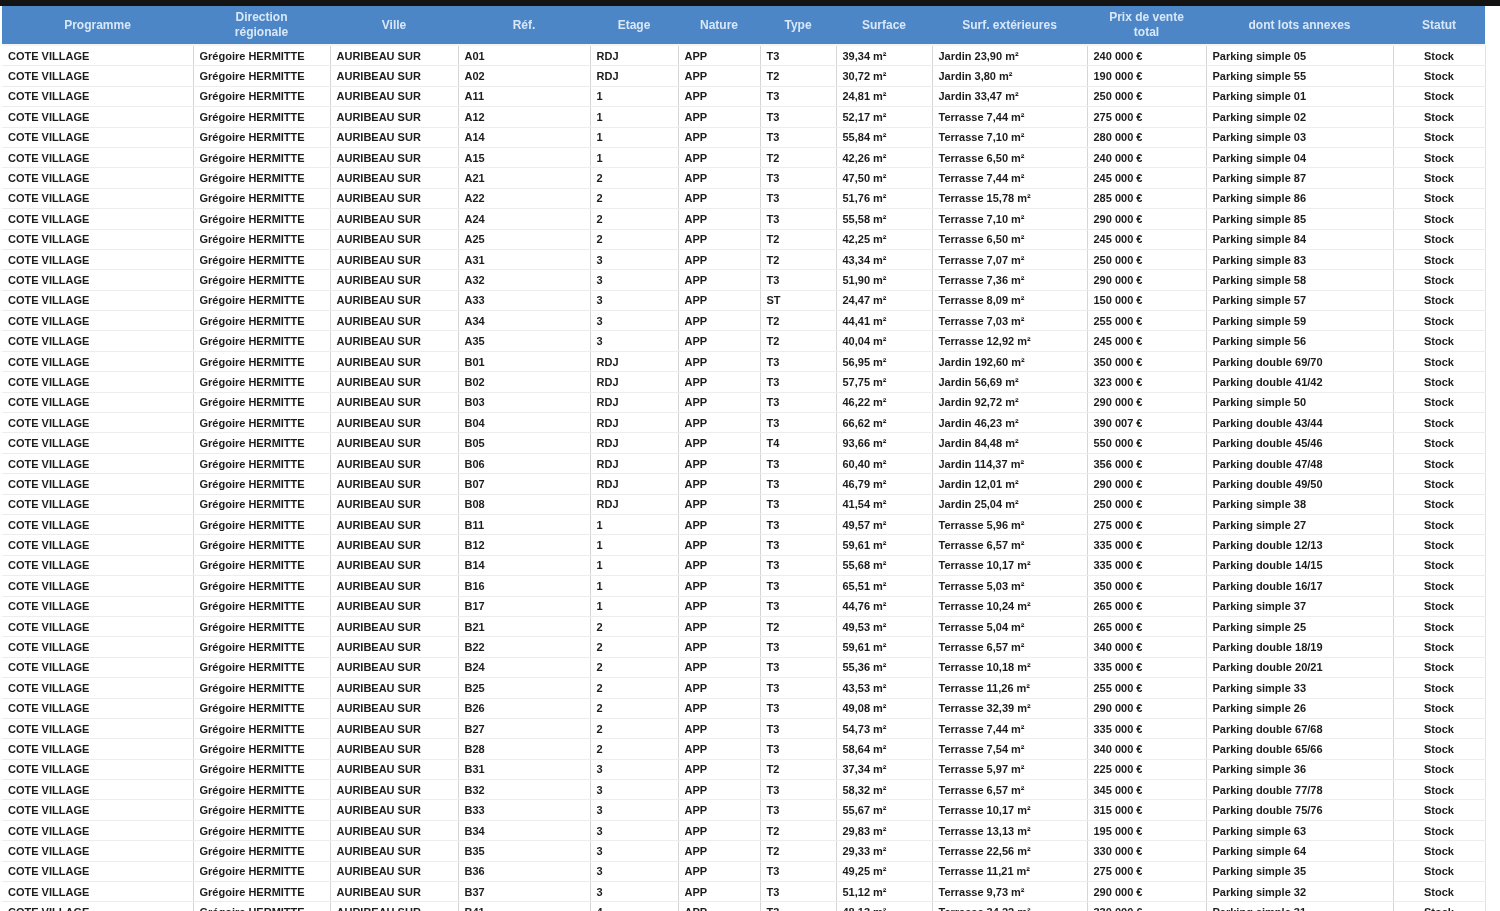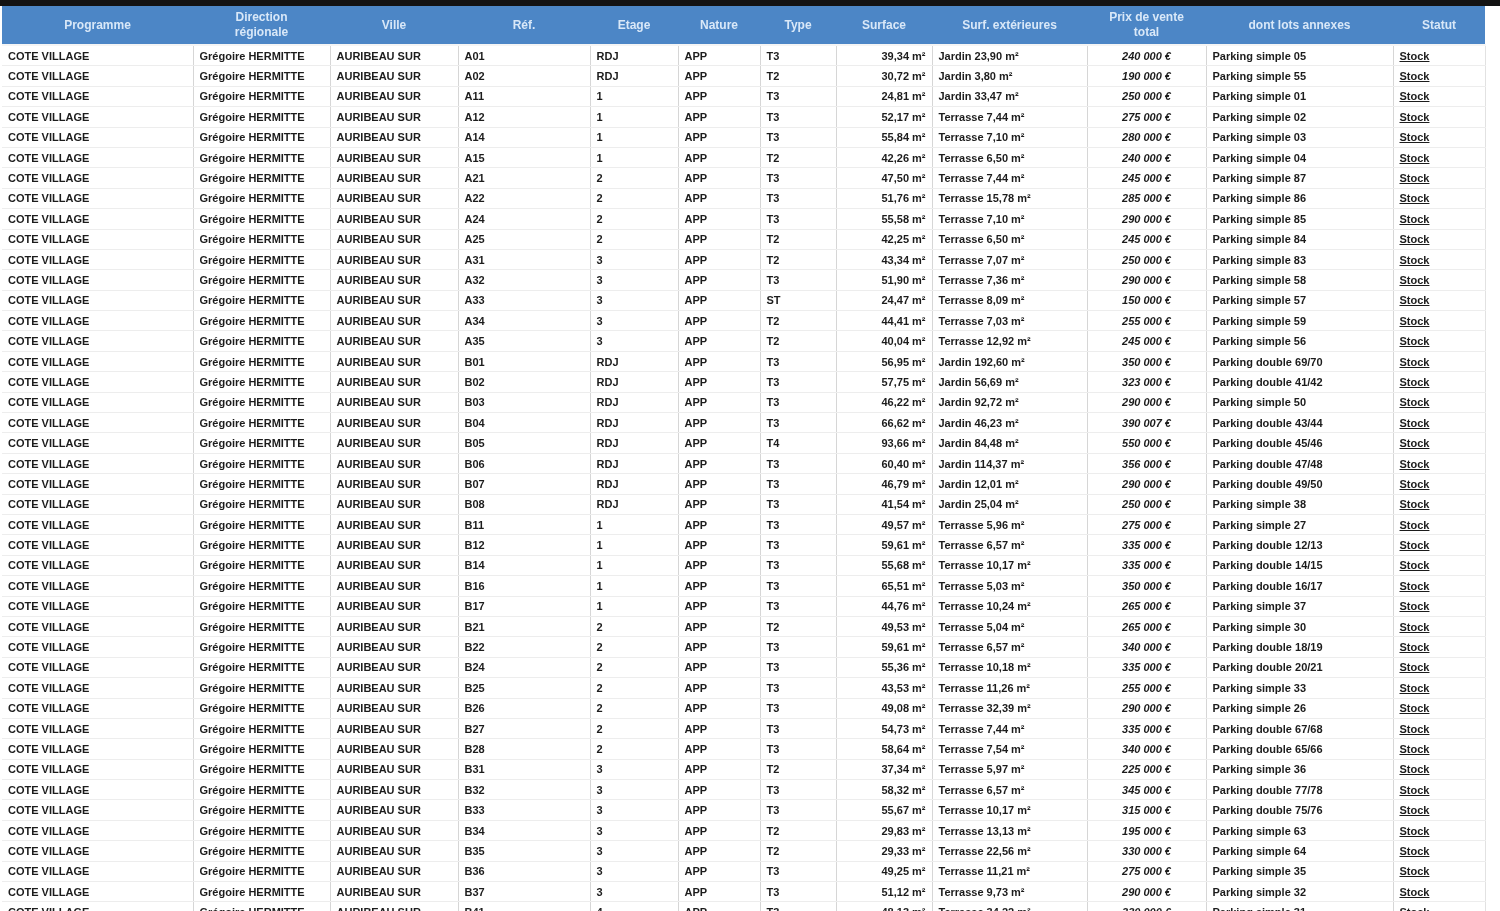--- a/index.html
+++ b/index.html
@@ -26,23 +26,23 @@
     font-size:11px;color:#1c1c1c;font-weight:bold;
     padding:0 6px;
     border-right:1px solid #d6d6d6;
     border-bottom:1px solid #ededed;
     white-space:nowrap;overflow:hidden;
     background:#ffffff;vertical-align:middle;
   }
   table.grid tbody tr:first-child td{border-top:2px solid #f5f5f5;}
   table.grid tbody td:last-child{border-right:1px solid #e2e2e2;}
   
-  table.grid tbody td:nth-child(8){text-align:right;margin-left:18px;}   
-  table.grid tbody td:nth-child(10){text-align:center;font-style:italic;}  
-  table.grid tbody td:nth-child(12){text-decoration:underline;} 
+  table.grid tbody td:nth-child(8){margin-left:18px;}   
+  table.grid tbody td:nth-child(10){text-align:left;}  
+  table.grid tbody td:nth-child(12){text-align:center;} 
   col.c-programme{width:191px}
   col.c-direction{width:137px}
   col.c-ville{width:128px}
   col.c-ref{width:132px}
   col.c-etage{width:88px}
   col.c-nature{width:82px}
   col.c-type{width:76px}
   col.c-surface{width:96px}
   col.c-surfext{width:155px}
   col.c-prix{width:119px}
@@ -485,21 +485,21 @@
           <td>COTE VILLAGE</td>
           <td>Grégoire HERMITTE</td>
           <td>AURIBEAU SUR</td>
           <td>B21</td>
           <td>2</td>
           <td>APP</td>
           <td>T2</td>
           <td>49,53 m²</td>
           <td>Terrasse 5,04 m²</td>
           <td>265 000 €</td>
-          <td>Parking simple 30</td>
+          <td>Parking simple 25</td>
           <td>Stock</td>
         </tr>
         <tr>
           <td>COTE VILLAGE</td>
           <td>Grégoire HERMITTE</td>
           <td>AURIBEAU SUR</td>
           <td>B22</td>
           <td>2</td>
           <td>APP</td>
           <td>T3</td>

